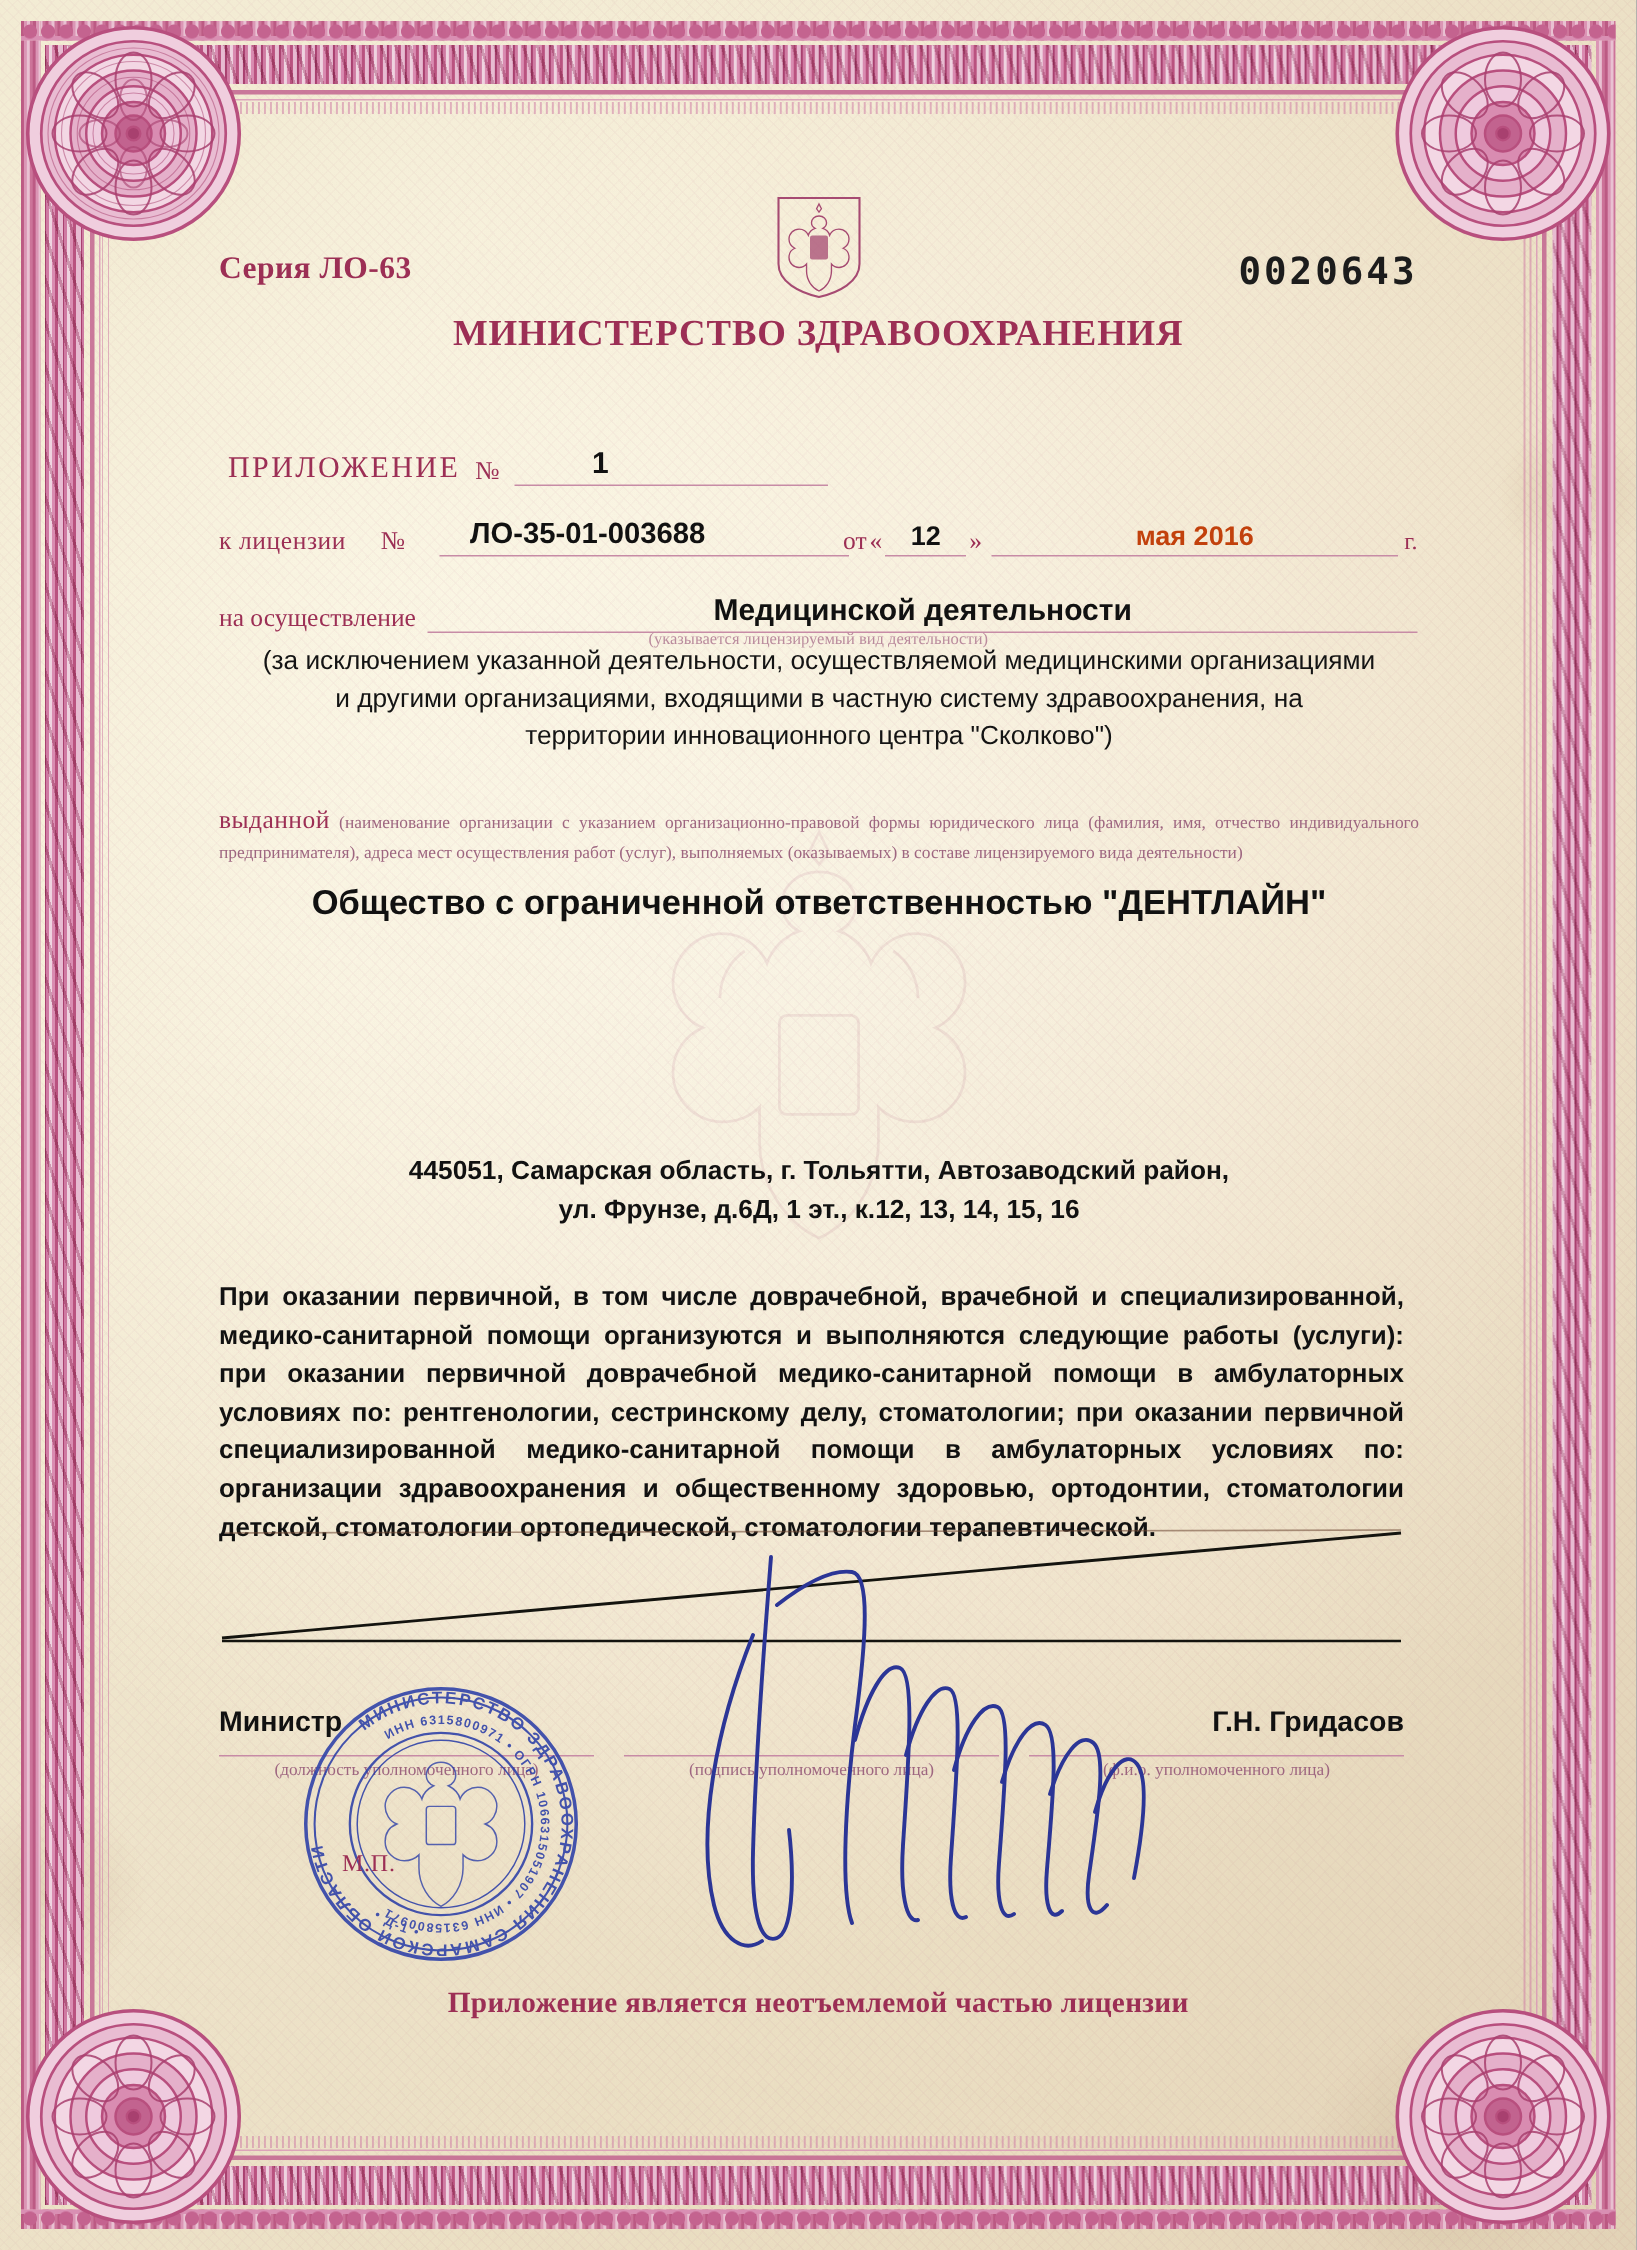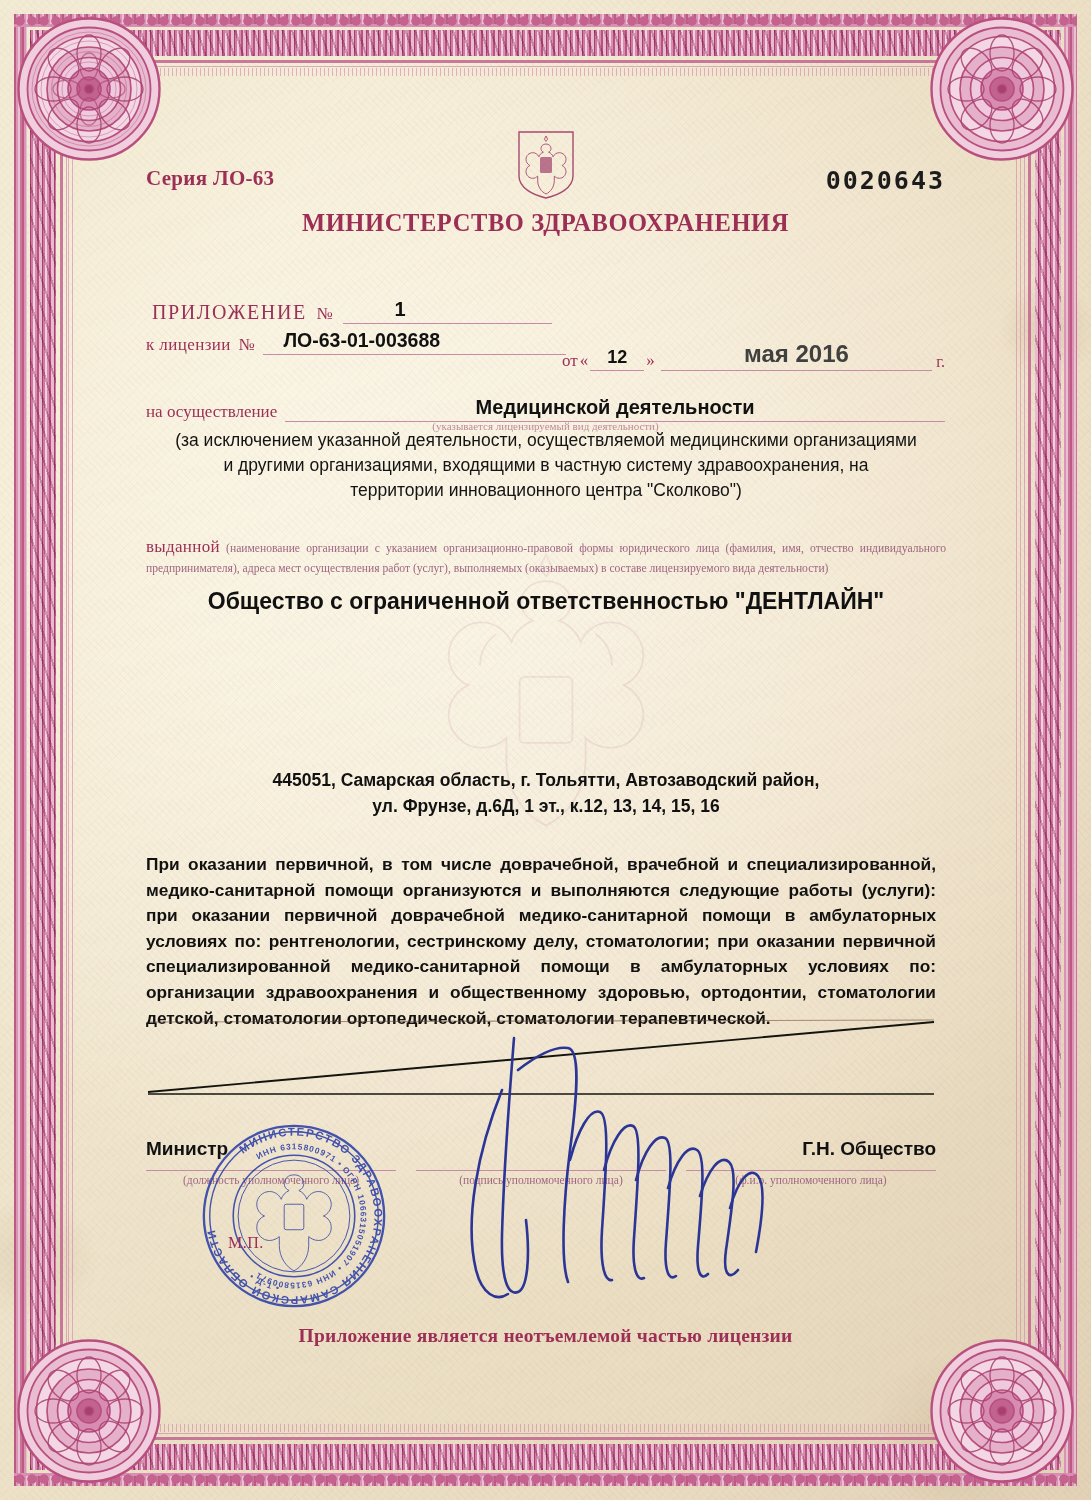--- a/index.html
+++ b/index.html
@@ -221,41 +221,41 @@
     font-size: 19px;
     color: #111;
     white-space: nowrap;
   }
 
   .f-prilozhenie { top: 298px; left: 152px; width: 400px; }
   .f-prilozhenie .field-label { font-size: 20px; letter-spacing: 1.6px; }
   .f-prilozhenie .field-line { margin-left: 8px; }
   .f-prilozhenie .field-value { font-size: 20px; text-align: left; left: 52px; }
 
-  .f-license { top: 329px; left: 146px; width: 420px; }
+  .f-license { top: 345px; left: 146px; width: 420px; gap: 15px; }
   .f-license .field-label { font-size: 17px; letter-spacing: .4px; }
   .f-license .field-line { margin-left: 8px; }
   .f-license .field-value { font-size: 19.5px; left: 20px; right: auto; }
 
   .f-date { top: 345px; left: 562px; width: 383px; }
   .f-date .q1, .f-date .q2 { font-size: 17px; color: #9c2f55; padding: 0 2px; }
   .f-date .ot { font-size: 17px; color: #9c2f55; }
   .f-date .day-line {
     position: relative; width: 54px; border-bottom: 1.6px solid #c78ba6; height: 26px;
   }
   .f-date .day-val {
     position: absolute; left: 0; right: 0; bottom: 2px; text-align: center;
     font-family: "Liberation Sans", sans-serif; font-weight: 700; font-size: 18px; color: #111;
   }
   .f-date .month-line {
     position: relative; flex: 1; border-bottom: 1.6px solid #c78ba6; height: 26px; margin: 0 4px;
   }
   .f-date .month-val {
     position: absolute; left: 0; right: 0; bottom: 2px; text-align: center;
-    font-family: "Liberation Sans", sans-serif; font-weight: 700; font-size: 24px; color: #404040;
+    font-family: "Liberation Sans", sans-serif; font-weight: 700; font-size: 18px; color: #c2410c;
   }
   .f-date .g { font-size: 16px; color: #9c2f55; }
 
   .f-activity { top: 396px; left: 146px; width: 799px; }
   .f-activity .field-label { font-size: 17px; }
   .f-activity .field-line { margin-left: 8px; }
   .f-activity .field-value { font-size: 20px; }
 
   .caption-activity {
     position: absolute;
@@ -579,21 +579,21 @@
       <span class="field-label" style="font-size:17px;padding:0 0 0 10px;">№</span>
       <span class="field-line">
         <span class="field-value">1</span>
       </span>
     </div>
 
     <div class="field f-license">
       <span class="field-label">к лицензии</span>
       <span class="field-label" style="padding:0 0 0 8px;font-size:17px;">№</span>
       <span class="field-line">
-        <span class="field-value">ЛО-63-01-003688</span>
+        <span class="field-value">ЛО-35-01-003688</span>
       </span>
     </div>
 
     <div class="field f-date">
       <span class="ot">от</span>
       <span class="q1">«</span>
       <span class="day-line">
         <span class="day-val">12</span>
       </span>
       <span class="q2">»</span>
@@ -634,21 +634,21 @@
     <div class="services">При оказании первичной, в том числе доврачебной, врачебной и специализированной, медико-санитарной помощи организуются и выполняются следующие работы (услуги): при оказании первичной доврачебной медико-санитарной помощи в амбулаторных условиях по: рентгенологии, сестринскому делу, стоматологии; при оказании первичной специализированной медико-санитарной помощи в амбулаторных условиях по: организации здравоохранения и общественному здоровью, ортодонтии, стоматологии детской, стоматологии ортопедической, стоматологии терапевтической.</div>
 
     <svg class="strike-svg" viewBox="0 0 790 95">
       <line x1="2" y1="86" x2="788" y2="16" stroke="#14140f" stroke-width="1.9"></line>
       <line x1="2" y1="88" x2="788" y2="88" stroke="#14140f" stroke-width="1.6"></line>
       <line x1="4" y1="16" x2="788" y2="14" stroke="#6b4430" stroke-width="1.1" opacity=".55"></line>
     </svg>
 
     <div class="sign-row">
       <span class="sign-title">Министр</span>
-      <span class="sign-name">Г.Н. Общество</span>
+      <span class="sign-name">Г.Н. Гридасов</span>
     </div>
 
     <div class="sign-rules">
       <div class="rule-cell rc1">
         <div class="rule"></div>
         <div class="cap">(должность уполномоченного лица)</div>
       </div>
       <div class="rule-cell rc2">
         <div class="rule"></div>
         <div class="cap">(подпись уполномоченного лица)</div>

